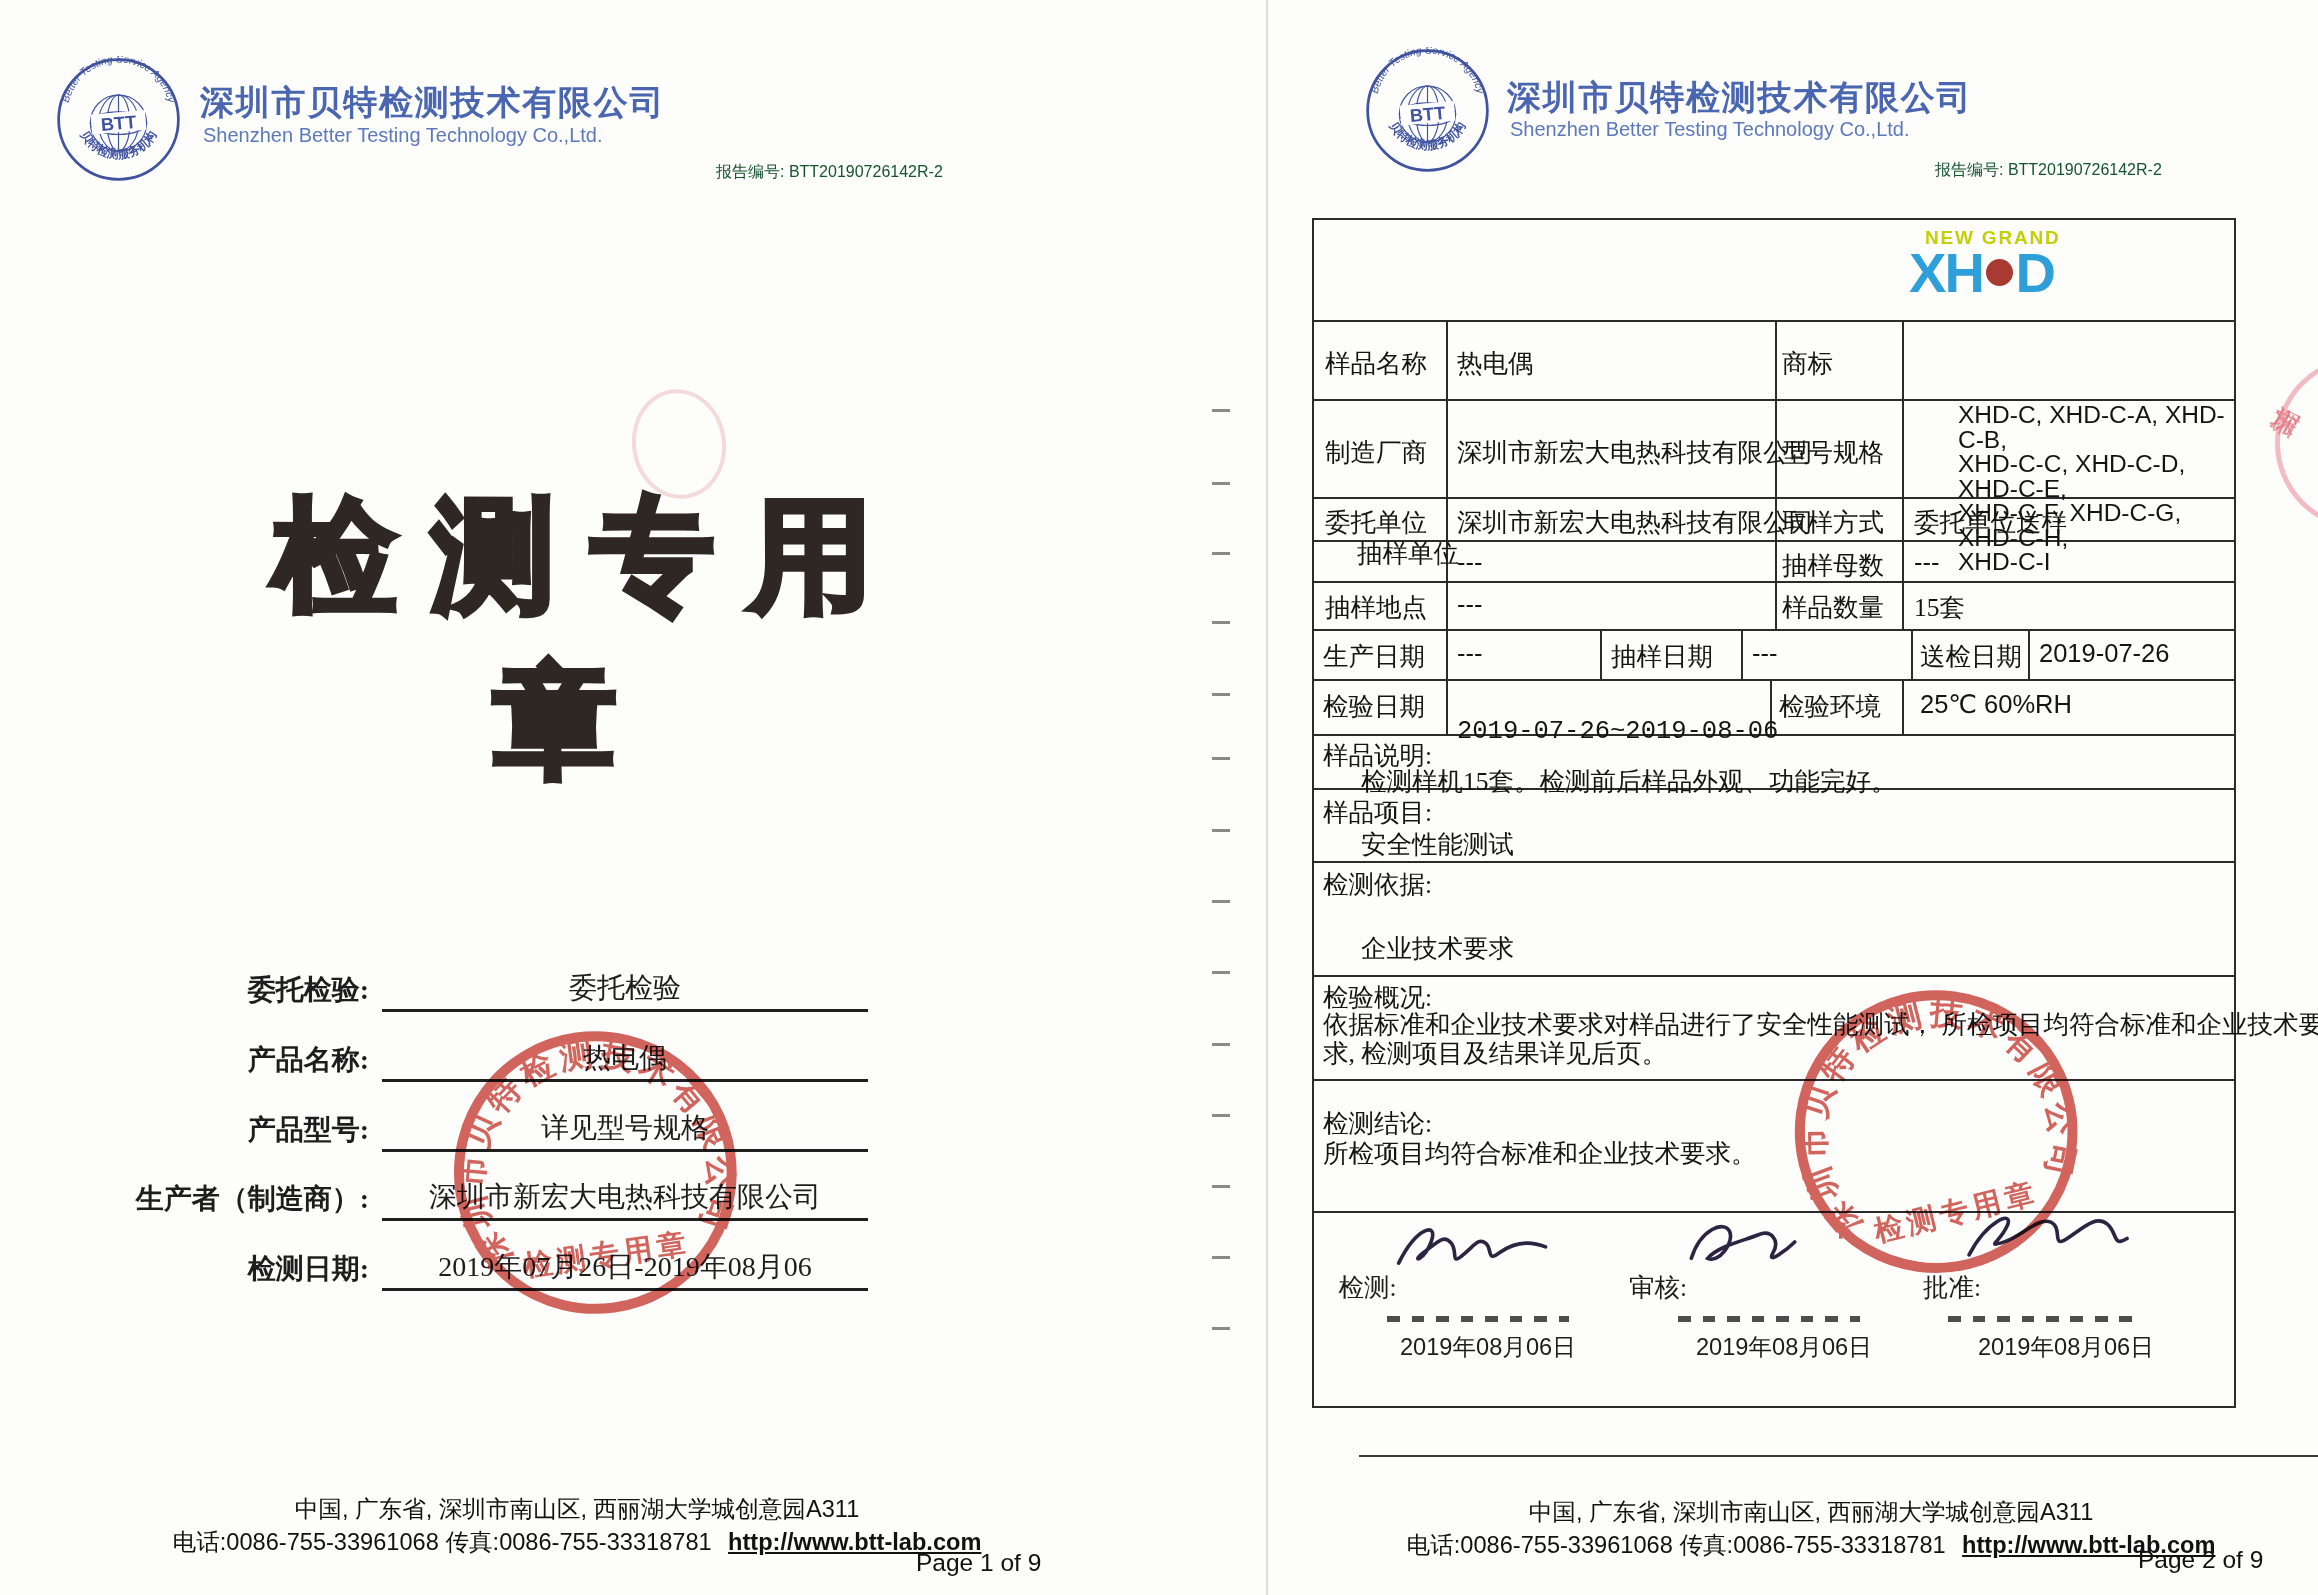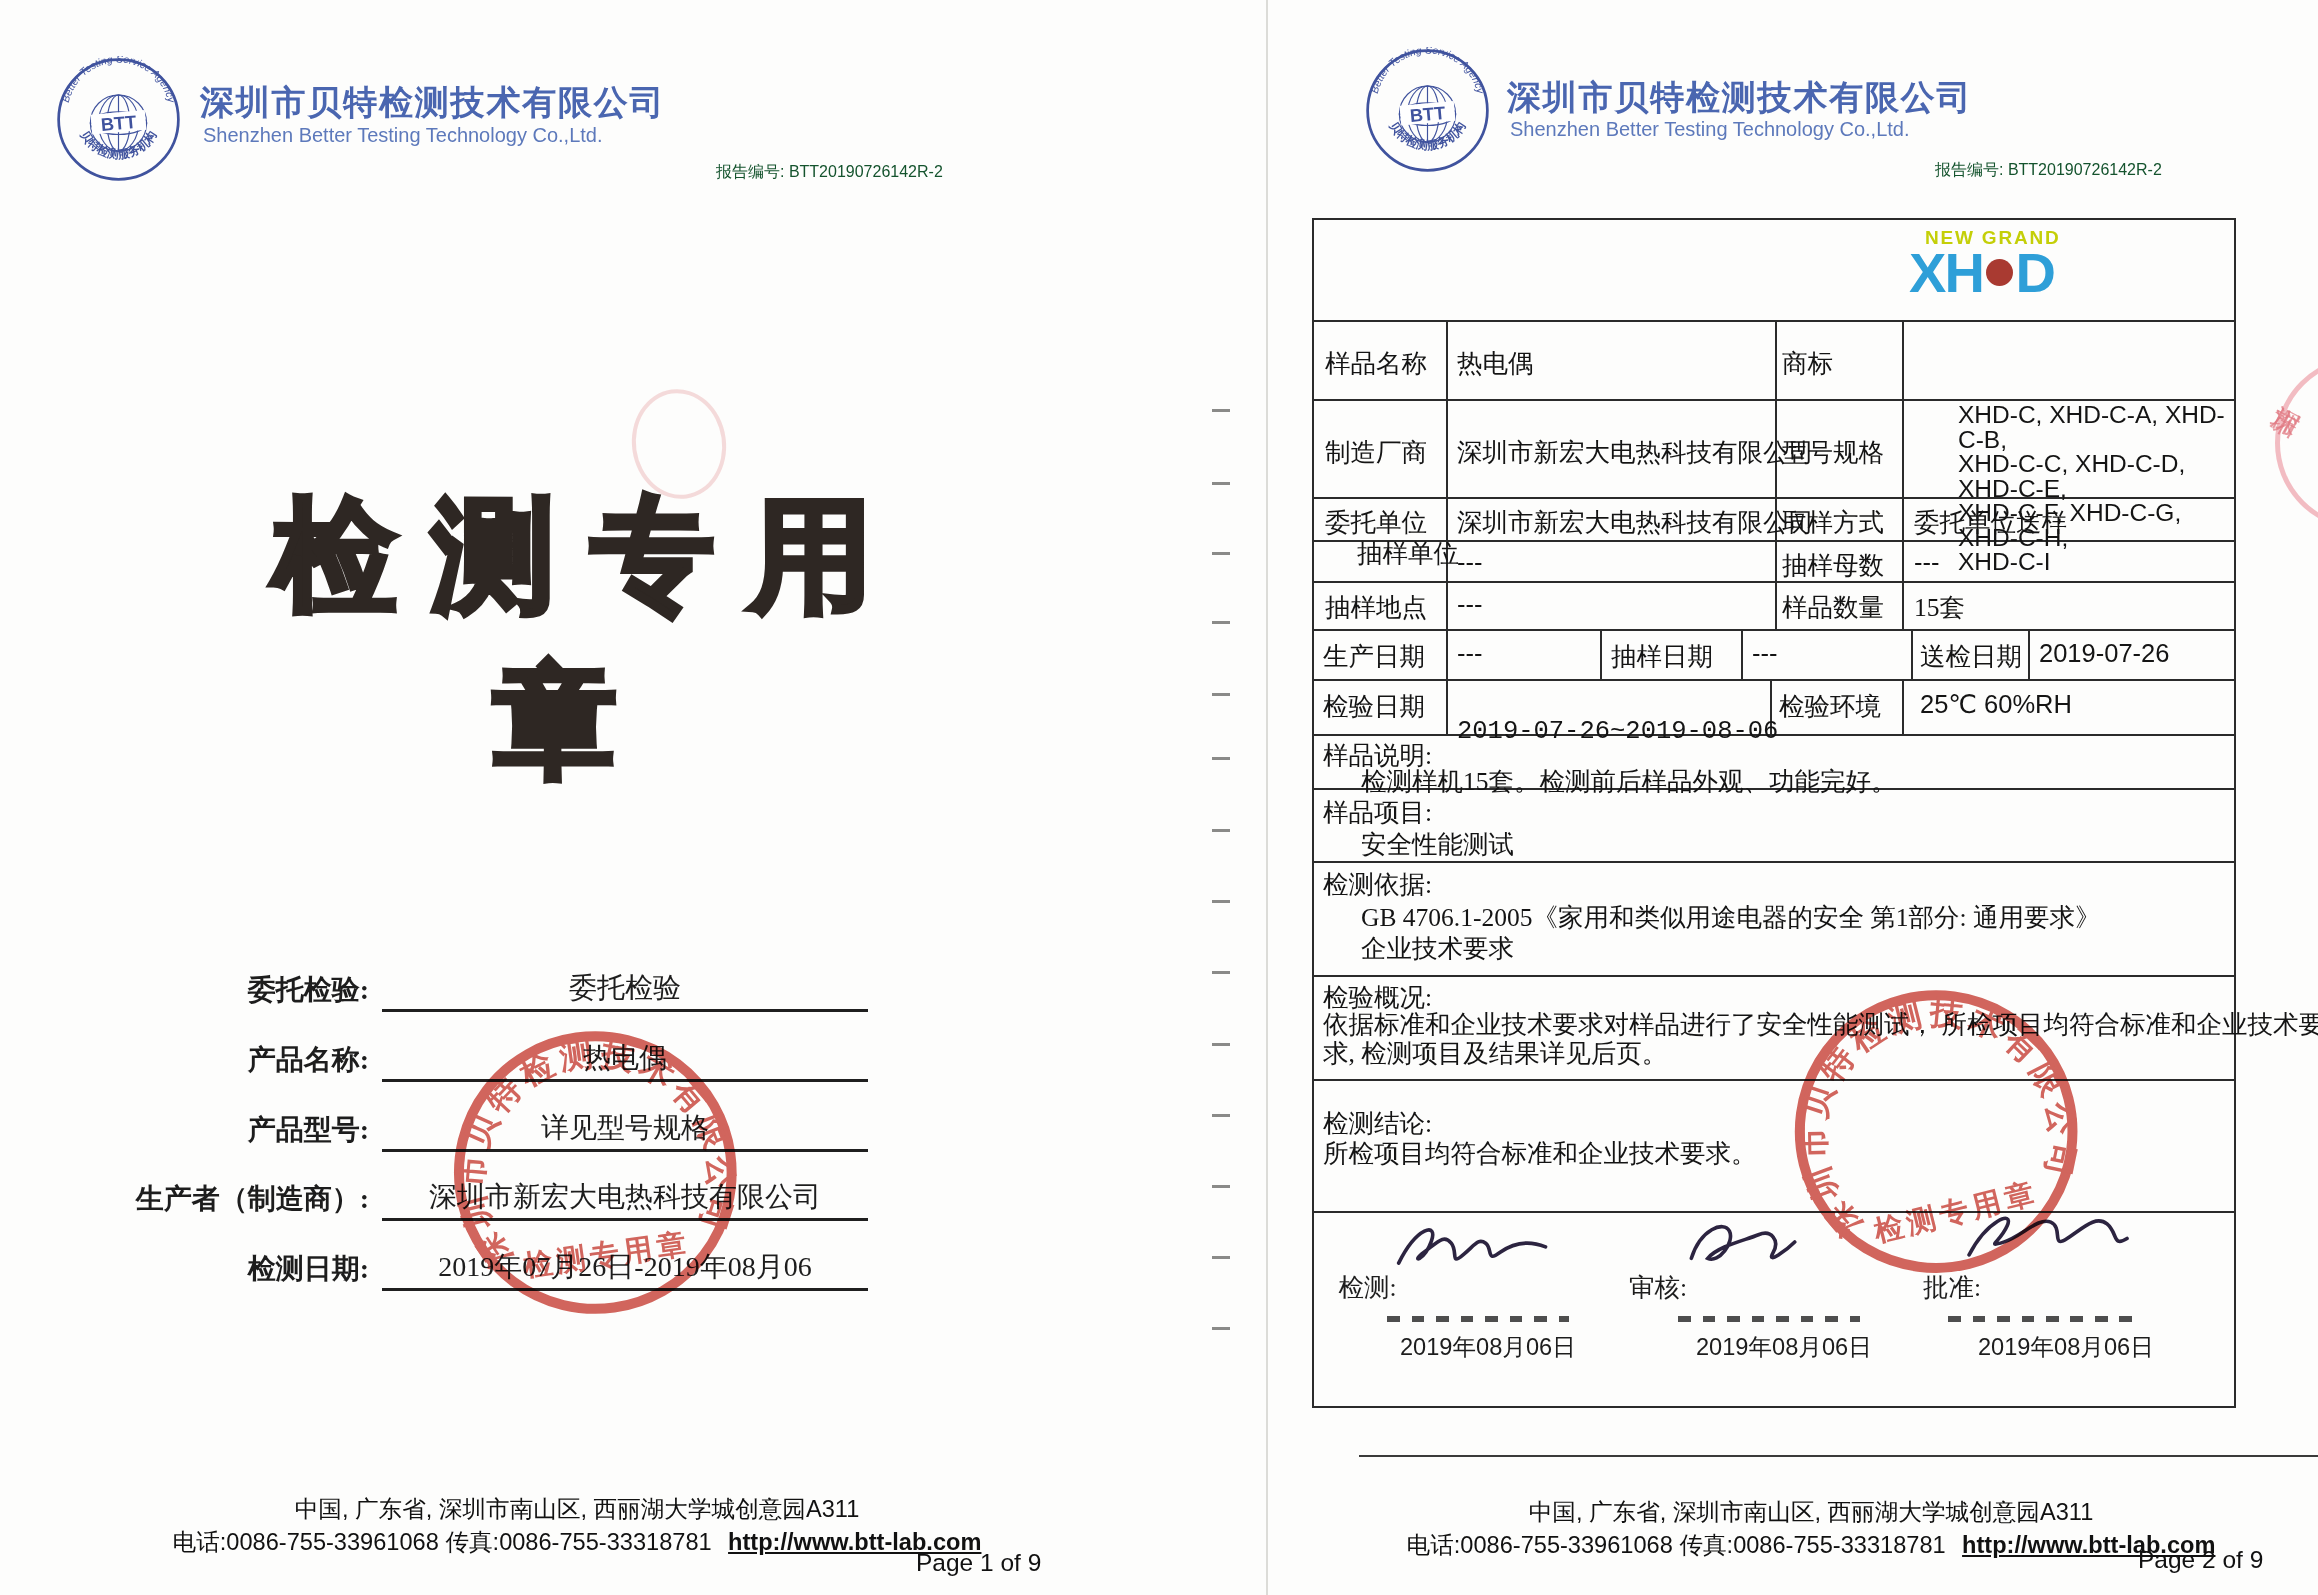--- a/index.html
+++ b/index.html
@@ -259,21 +259,20 @@
     <div class="cell" style="left:465px;top:469px;">检验环境</div>
     <div class="cell latin" style="left:606px;top:469px;">25℃  60%RH</div>
 
     <div class="cell" style="left:9px;top:518px;">样品说明:</div>
     <div class="cell" style="left:47px;top:544px;">检测样机15套。检测前后样品外观、功能完好。</div>
 
     <div class="cell" style="left:9px;top:575px;">样品项目:</div>
     <div class="cell" style="left:47px;top:607px;">安全性能测试</div>
 
     <div class="cell" style="left:9px;top:647px;">检测依据:</div>
-    <div class="cell" style="left:47px;top:680px;">GB 4706.1-2005《家用和类似用途电器的安全 第1部分: 通用要求》</div>
     <div class="cell" style="left:47px;top:711px;">企业技术要求</div>
 
     <div class="cell" style="left:9px;top:760px;">检验概况:</div>
     <div class="cell" style="left:9px;top:787px;">依据标准和企业技术要求对样品进行了安全性能测试， 所检项目均符合标准和企业技术要</div>
     <div class="cell" style="left:9px;top:816px;">求, 检测项目及结果详见后页。</div>
 
     <div class="cell" style="left:9px;top:886px;">检测结论:</div>
     <div class="cell" style="left:9px;top:916px;">所检项目均符合标准和企业技术要求。</div>
 
     <div class="sig-label abs" style="left:24.5px;top:1050px;">检测:</div>

